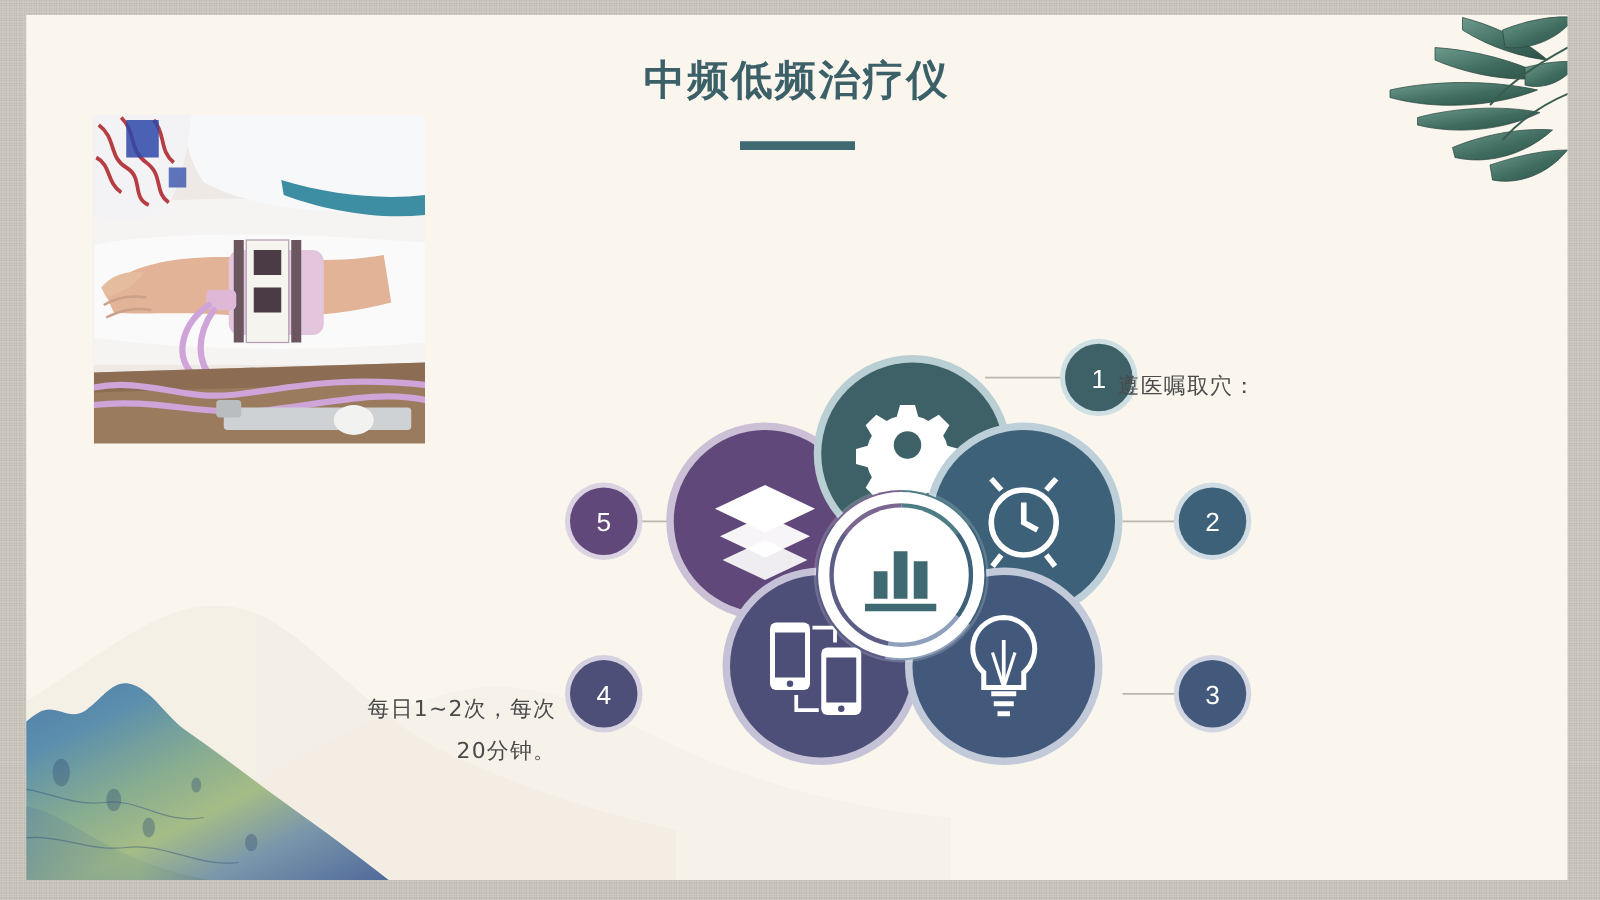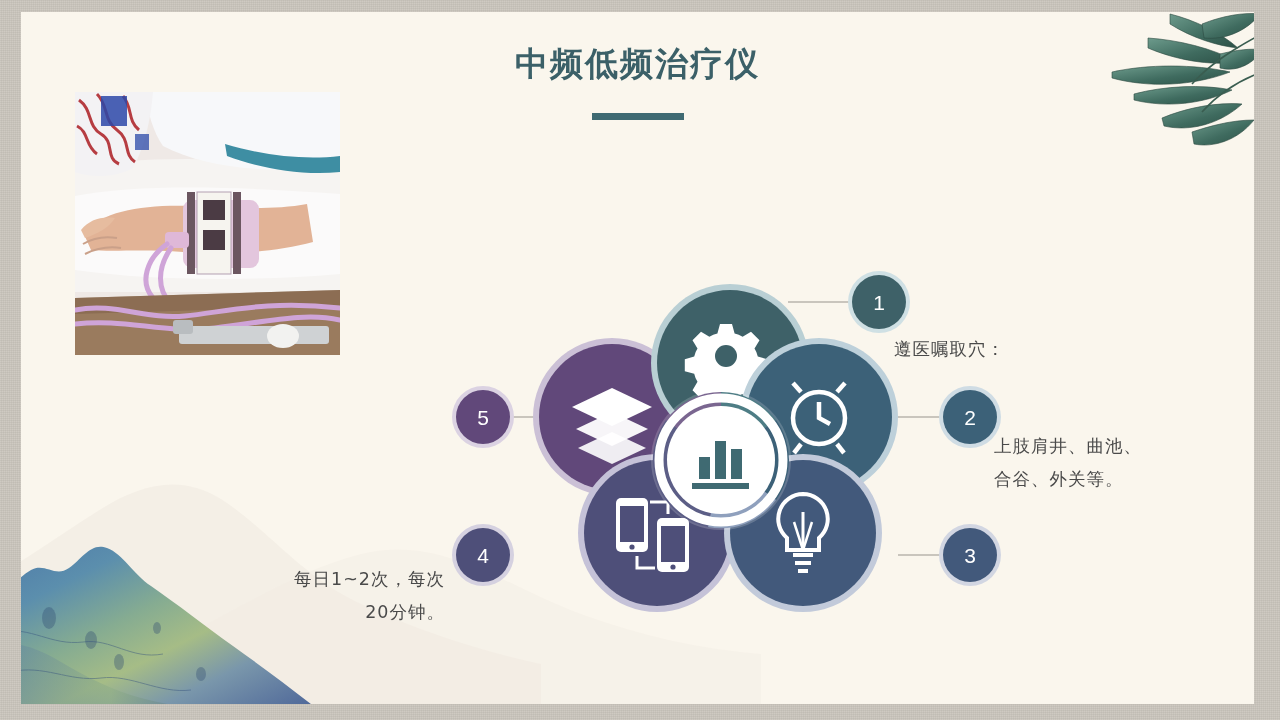--- a/index.html
+++ b/index.html
@@ -62,29 +62,28 @@
     font-size: 21px; fill: #ffffff;
     font-family: "Liberation Sans", sans-serif;
   }
 
   
   .label {
     position: absolute; font-size: 17.5px; color: #4a4a4a; line-height: 33px;
     letter-spacing: 1px;
     font-family: "DejaVu Sans", "Liberation Sans", sans-serif;
     white-space: pre-line;
-    margin-top: 40px;
   }
   .label.right { text-align: left; }
   .label.left  { text-align: right; }
 
   #label-1 { left: 873px; top: 281px; width: 250px; }
   #label-2 { left: 973px; top: 378px; width: 240px; }
   #label-3 { left: 973px; top: 513px; width: 240px; }
-  #label-4 { left: 232px; top: 511px; width: 192px; }
+  #label-4 { left: 232px; top: 540px; width: 192px; }
   #label-5 { left: 232px; top: 377px; width: 192px; }
 </style>
 </head>
 <body>
 
 <div id="slide">
   <div id="page">
 
     <svg class="bg-mtn" id="mtn-far" viewBox="0 0 560 300">
       <path d="M0,300 L0,170 C40,150 80,120 120,95 C160,70 200,60 240,85 C280,110 320,160 370,185 C420,210 490,235 560,250 L560,300 Z" fill="#efe9e0"></path>
@@ -324,19 +323,17 @@
         </g>
         <g>
           <circle cx="63" cy="167" r="31" fill="#dbd2e2"></circle>
           <circle cx="63" cy="167" r="27" fill="#61487a"></circle>
           <text class="num-txt" x="63" y="175" text-anchor="middle">5</text>
         </g>
       </svg>
     </div>
 
     <div class="label right" id="label-1">遵医嘱取穴：</div>
-    <div class="label right" id="label-2">上肢肩井、曲池、
-合谷、外关等。</div>
     <div class="label left" id="label-4">每日1~2次，每次
 20分钟。</div>
 
   </div>
 </div>
 
 </body></html>

